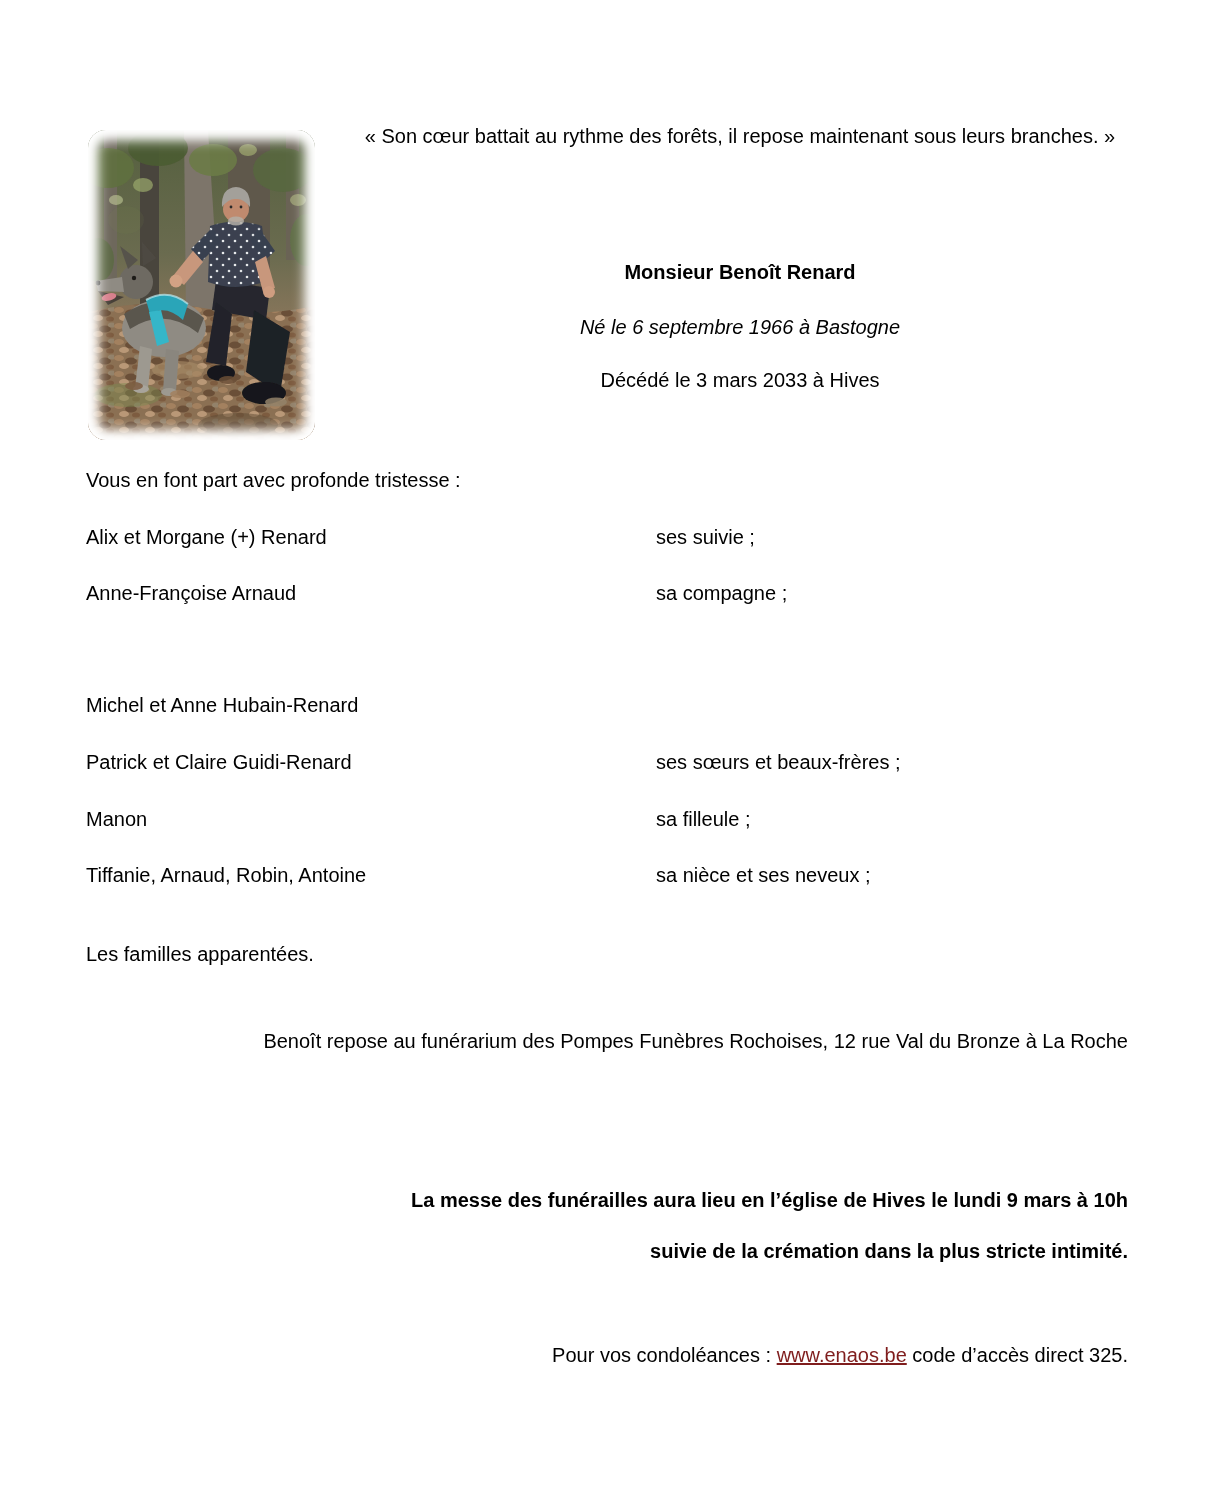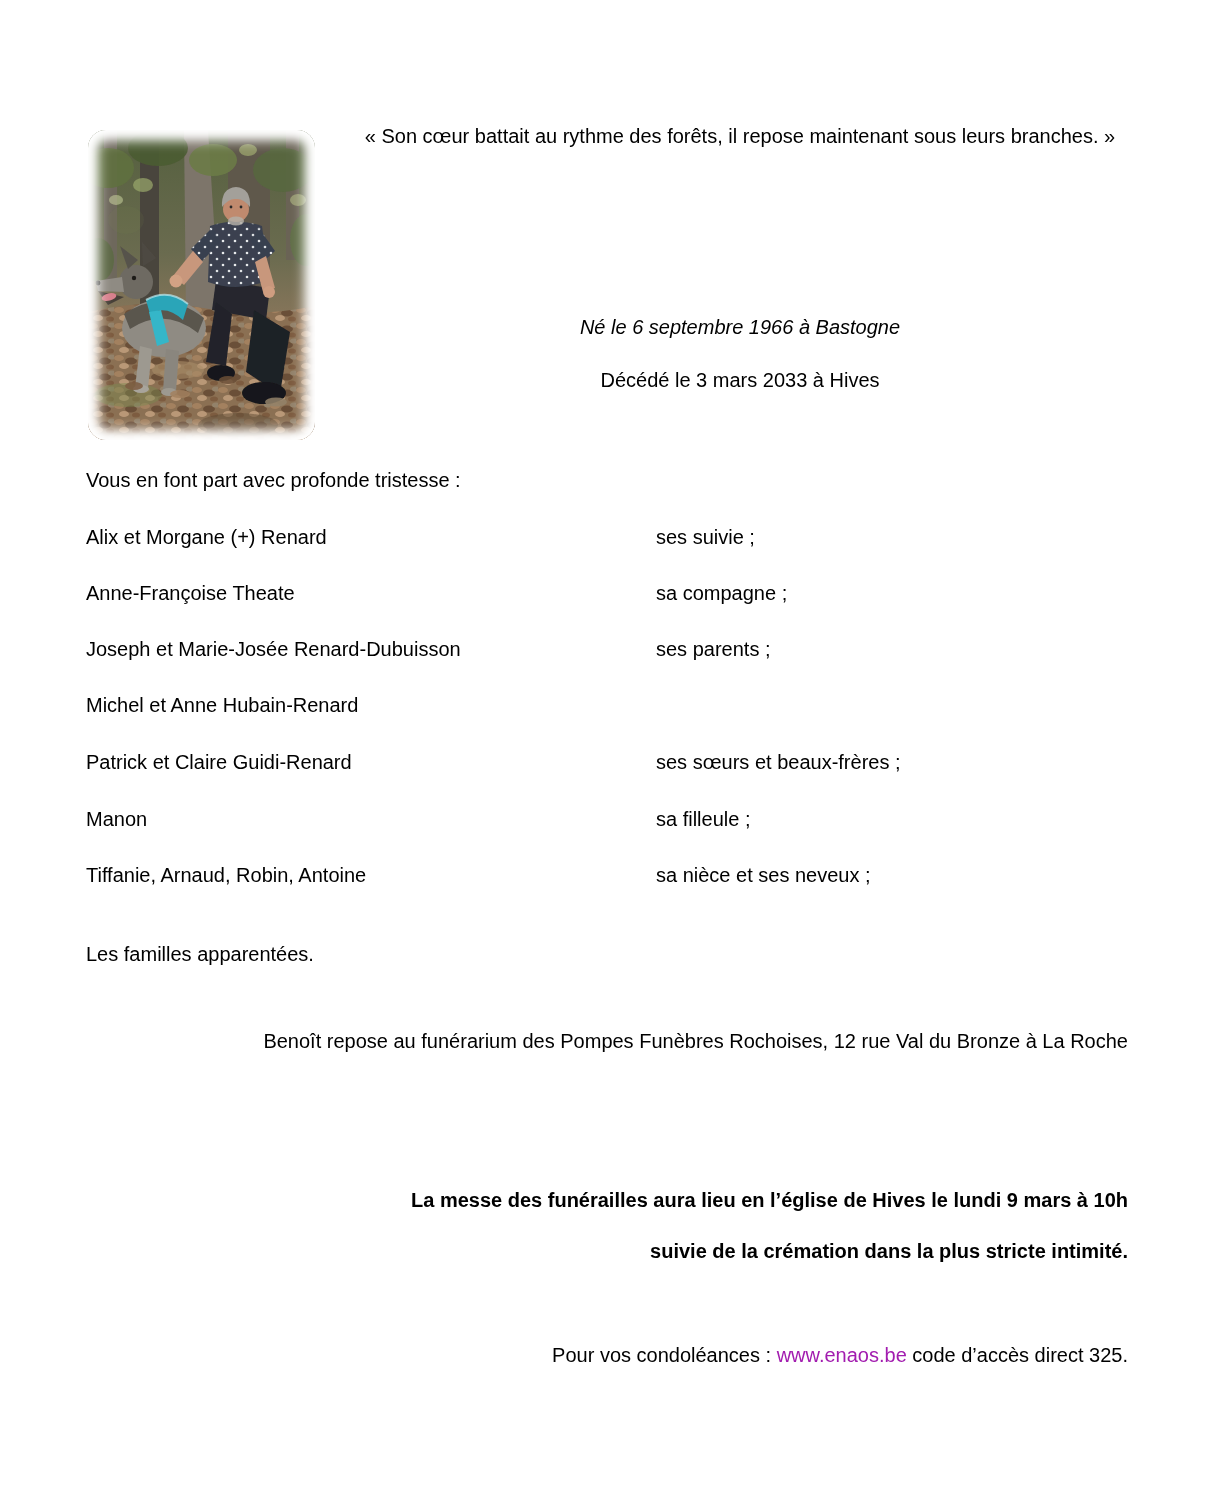--- a/index.html
+++ b/index.html
@@ -28,21 +28,21 @@
   .hdr-birth { top:303px;font-style:italic; }
   .hdr-death { top:356px; }
   
   .intro { position:absolute; left:86px; top:456px; }
   .fam-row { position:absolute; left:86px; right:40px; height:32px; }
   .fam-row .rel { position:absolute; left:570px; top:0; white-space:nowrap; }
   .fam-row .names { white-space:nowrap; }
   
   .center { position:absolute; left:86px; right:86px; text-align:right; }
   .bold { font-weight:bold; }
-  .link { color:#a21caf; cursor:pointer; }
+  .link { color:#7f1d1d; text-decoration:underline; cursor:pointer; }
 </style>
 </head>
 <body>
 
 <div class="page">
 
   <div class="photo">
     <svg viewBox="0 0 227 310" xmlns="http://www.w3.org/2000/svg">
       <defs>
         <linearGradient id="forestbg" x1="0" y1="0" x2="0" y2="1">
@@ -158,36 +158,33 @@
         <ellipse cx="92" cy="264" rx="10" ry="4" fill="#a3815f"></ellipse>
         <ellipse cx="140" cy="250" rx="9" ry="4" fill="#6b4f37"></ellipse>
         <ellipse cx="188" cy="272" rx="11" ry="4.5" fill="#93826a"></ellipse>
       </g>
 
       <rect x="-8" y="-8" width="243" height="326" rx="26" fill="none" stroke="#ffffff" stroke-width="26" filter="url(#edgeblur)"></rect>
     </svg>
   </div>
 
   <div class="hdr hdr-quote">« Son cœur battait au rythme des forêts, il repose maintenant sous leurs branches. »</div>
+  <div class="hdr hdr-name">Monsieur Benoît Renard</div>
   <div class="hdr hdr-birth">Né le 6 septembre 1966 à Bastogne</div>
   <div class="hdr hdr-death">Décédé le 3 mars 2033 à Hives</div>
 
   <div class="intro">Vous en font part avec profonde tristesse :</div>
 
   <div class="fam-row" style="top:513px">
     <span class="names">Alix et Morgane (+) Renard</span>
     <span class="rel">ses suivie ;</span>
   </div>
   <div class="fam-row" style="top:569px">
-    <span class="names">Anne-Françoise Theate</span>
+    <span class="names">Anne-Françoise Arnaud</span>
     <span class="rel">sa compagne ;</span>
-  </div>
-  <div class="fam-row" style="top:625px">
-    <span class="names">Joseph et Marie-Josée Renard-Dubuisson</span>
-    <span class="rel">ses parents ;</span>
   </div>
   <div class="fam-row" style="top:681px">
     <span class="names">Michel et Anne Hubain-Renard</span>
     <span class="rel"></span>
   </div>
   <div class="fam-row" style="top:738px">
     <span class="names">Patrick et Claire Guidi-Renard</span>
     <span class="rel">ses sœurs et beaux-frères ;</span>
   </div>
   <div class="fam-row" style="top:795px">

